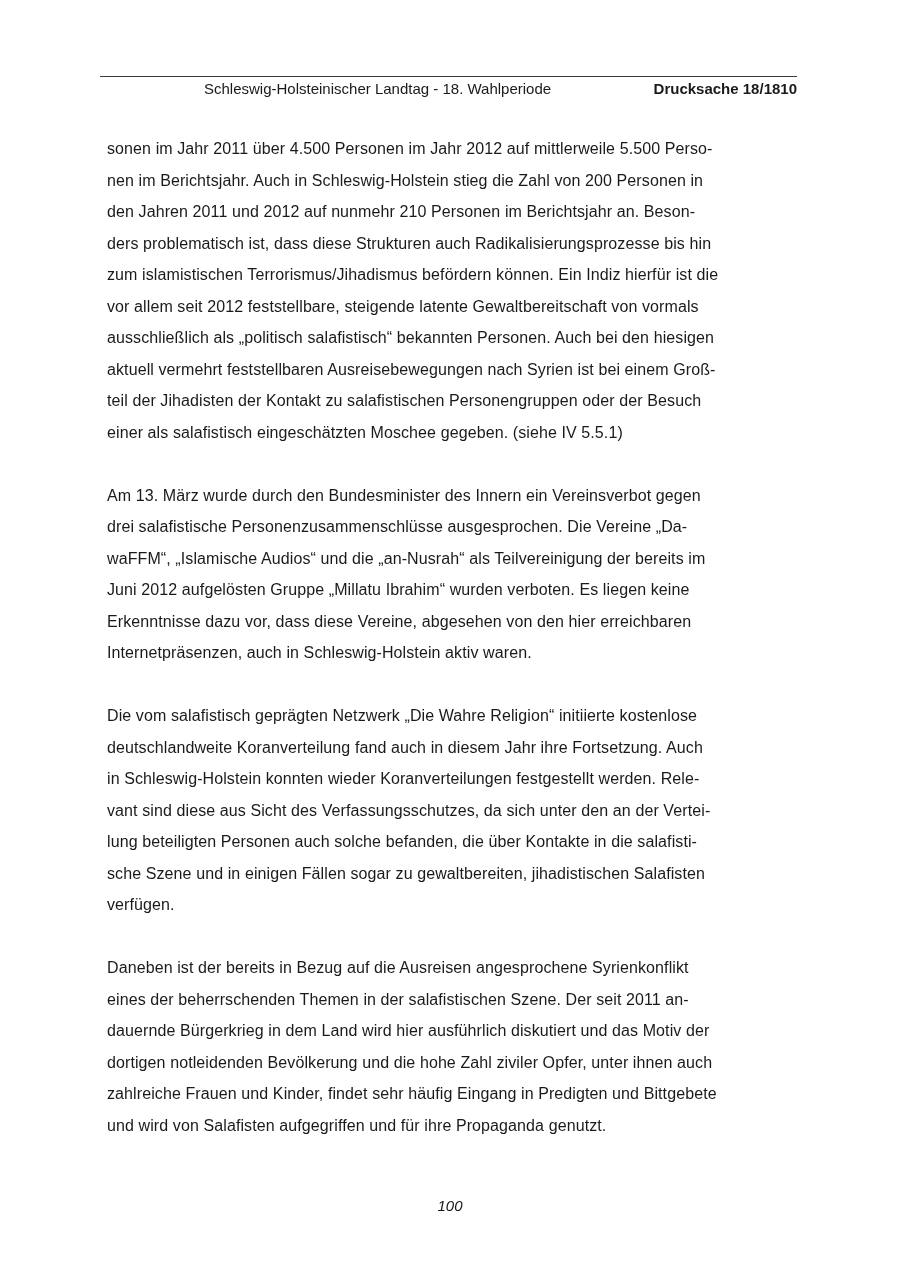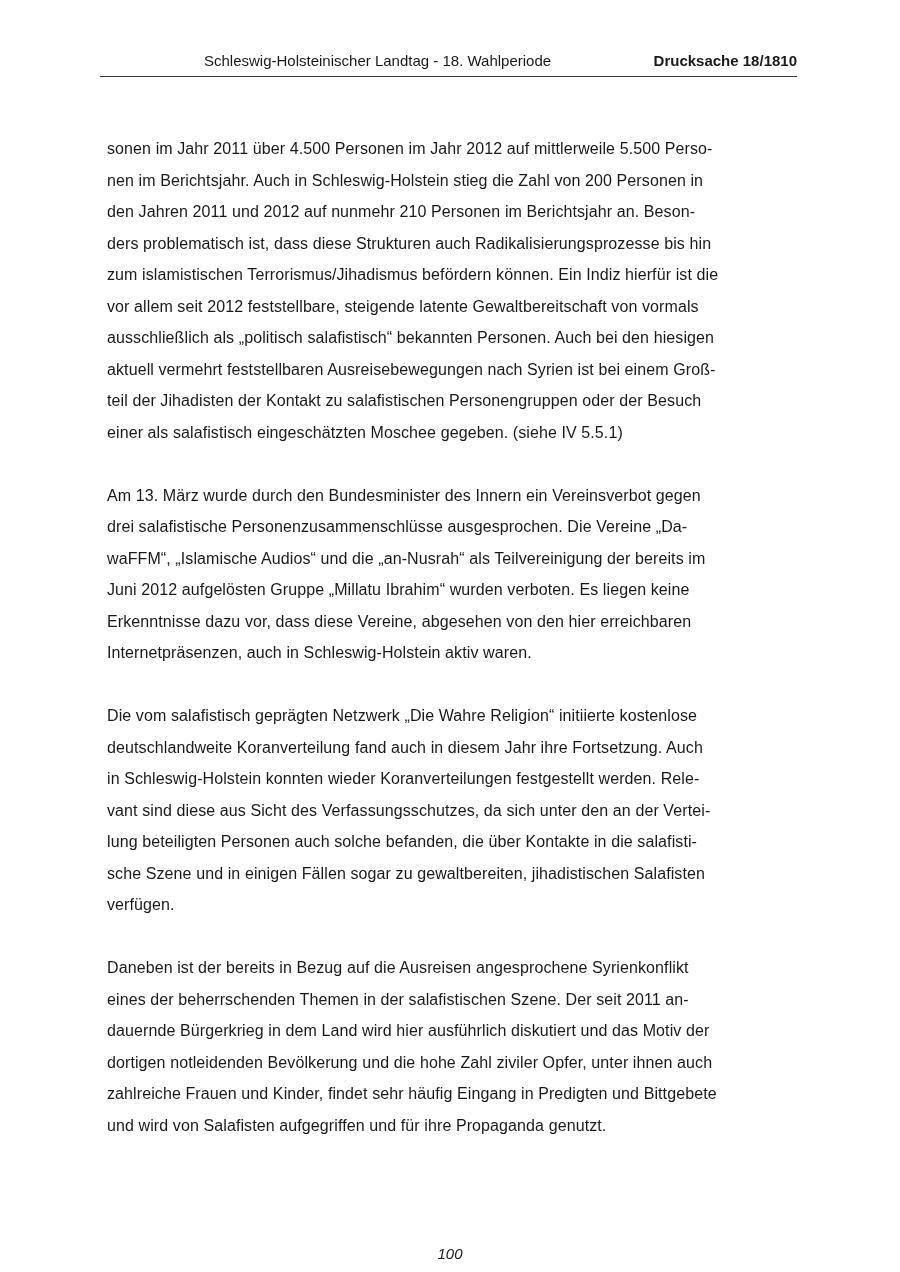--- a/index.html
+++ b/index.html
@@ -28,20 +28,21 @@
     font-size: 15px;
     line-height: 18px;
   }
   .doc-header .header-left {
     padding-left: 104px;
     white-space: nowrap;
   }
   .doc-header .header-right {
     font-weight: bold;
     white-space: nowrap;
+    margin-top: 28px;
   }
   .header-rule {
     position: absolute;
     top: 76px;
     left: 100px;
     right: 103px;
     border-top: 1px solid #3c3c3c;
     height: 0;
   }
   
@@ -66,21 +67,21 @@
     font-weight: bold;
     white-space: pre;
     letter-spacing: 0.1px;
   }
   .doc-main p.after-heading {
     margin-top: 0;
   }
   
   .doc-footer {
     position: absolute;
-    top: 1244px;
+    top: 1196px;
     left: 0;
     width: 100%;
     text-align: center;
     font-size: 15px;
     font-style: italic;
     line-height: 20px;
   }
 </style>
 </head>
 <body>

